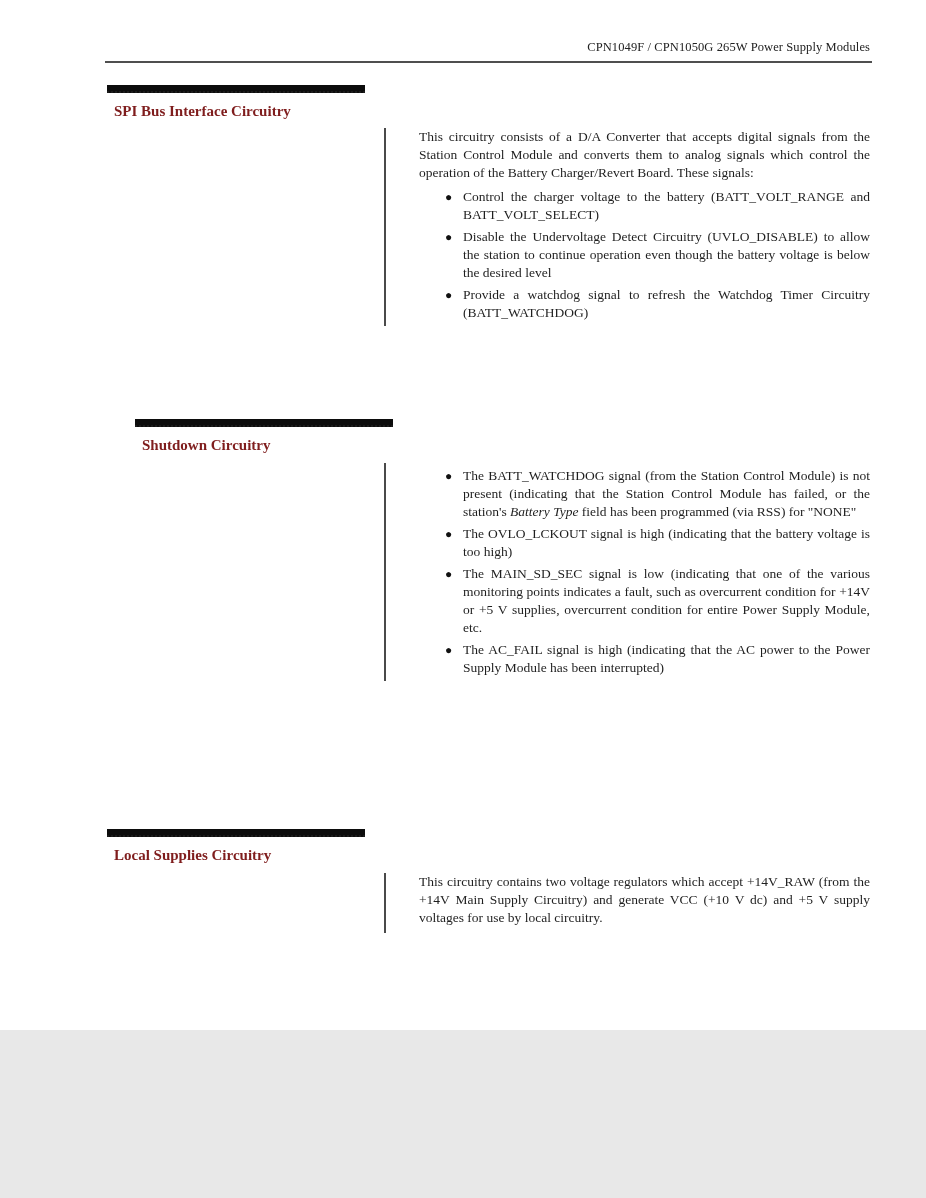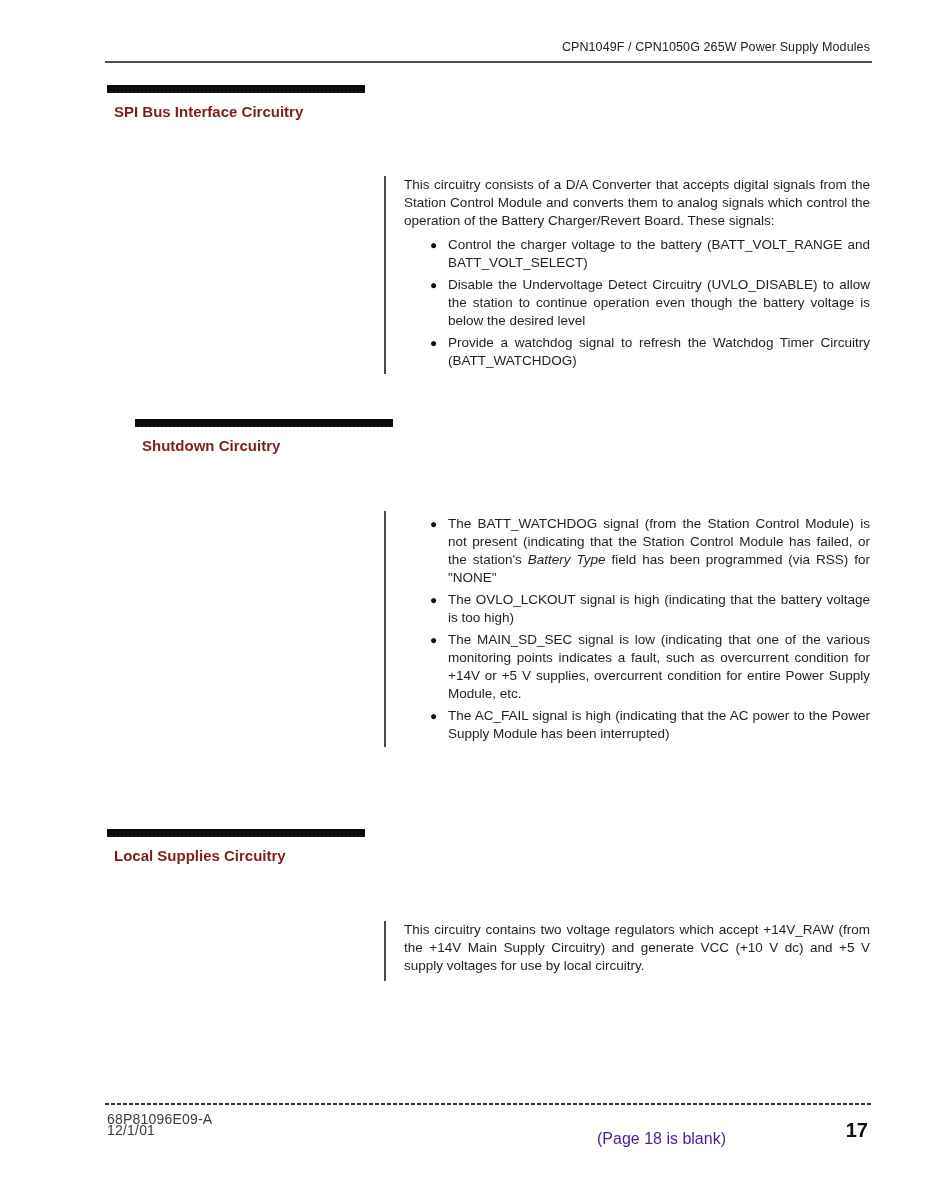--- a/index.html
+++ b/index.html
@@ -1,20 +1,20 @@
 <!DOCTYPE html>
 <html lang="en"><head>
 <meta charset="utf-8">
 <style>
   html,body{margin:0;padding:0;background:#e8e8e8;}
   .page{
     position:relative;
-    width:926px;height:1198px;
+    width:926px;height:1030px;
     background:#ffffff;
-    font-family:Liberation Sans, sans-serif;
+    font-family:Liberation Serif, serif;
     color:#1b1b1b;
     overflow:hidden;
     margin:0 auto;
   }
   
   .header-text{
     position:absolute;top:40px;right:56px;
     font-size:12.5px;letter-spacing:0.1px;color:#222;
   }
   .header-rule{
@@ -29,22 +29,22 @@
   }
   .heading .sec-title{
     margin-top:10px;padding-left:7px;
     font-size:15px;font-weight:bold;color:#7f1d1d;
   }
   .h1{top:85px;} .h2{top:419px;margin-left:28px;} .h3{top:829px;}
   
   .body{
     position:absolute;left:384px;width:486px;
     border-left:2px solid #4a4a4a;
-    padding-left:18px;box-sizing:border-box;
-    font-size:13.5px;line-height:18px;color:#1f1f1f;margin-top:48px;
+    padding-left:33px;box-sizing:border-box;
+    font-size:13.5px;line-height:18px;color:#1f1f1f;
   }
   .b1{top:128px;} .b2{top:463px;} .b3{top:873px;}
   .body p{margin:0 0 6px 0;text-align:justify;}
   .bullets{margin:0;padding:0;list-style:none;}
   .bullet{display:flex;margin:4px 0 4px 26px;}
   .bullet .dot{flex:0 0 18px;font-size:12px;line-height:18px;color:#111;}
   .bullet .btxt{flex:1;text-align:justify;}
   .it{font-style:italic;}
   
   .footer-rule{

